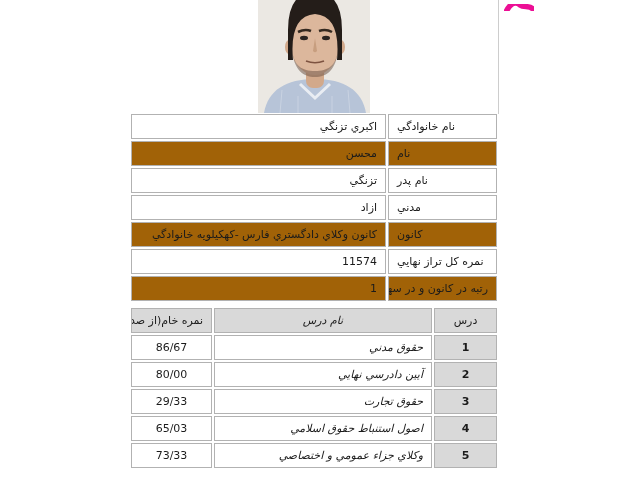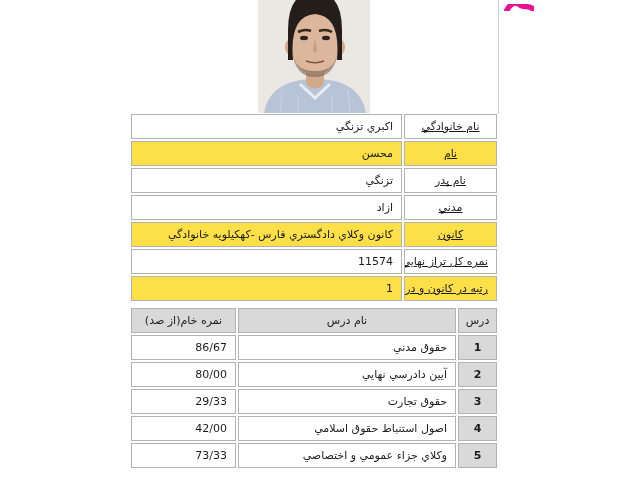--- a/index.html
+++ b/index.html
@@ -12,29 +12,29 @@
 
   .frame-line { position:absolute; left:498px; top:0; width:1px; height:114px; background:#cdcdcd; }
 
   .logo { position:absolute; left:504px; top:0; width:30px; height:11px; overflow:hidden; }
 
   .content { position:absolute; left:129px; top:112px; width:370px; direction:rtl; }
 
   table { border-collapse:separate; border-spacing:2px; width:100%; table-layout:fixed; }
   td { border:1px solid #b2b2b2; height:25px; font-size:11px; color:#1b1b1b;
        padding:0 8px; white-space:nowrap; overflow:hidden; background:#fff; vertical-align:middle; }
-  tr.shaded td { background:#fde047; }
+  tr.shaded td { background:#a16207; }
 
-  .info-table td.label { width:93px; text-align:center;text-decoration:underline; }
+  .info-table td.label { width:109px; text-align:left; }
   .info-table td.value { text-align:right;padding-left:16px; }
 
   .scores-table { margin-top:3px; }
-  .scores-table td.idx   { width:39px; text-align:center; font-weight:bold; background:#d9d9d9; padding:0 2px; }
-  .scores-table td.course{ width:218px; text-align:right; }
-  .scores-table td.score { text-align:right; }
+  .scores-table td.idx   { width:63px; text-align:center; font-weight:bold; background:#d9d9d9; padding:0 2px; }
+  .scores-table td.course{ width:218px; text-align:right;font-style:italic; }
+  .scores-table td.score { text-align:center; }
   .scores-table tr.head td { background:#d9d9d9; text-align:center; font-weight:normal; }
 </style>
 </head>
 <body>
 
 <div class="page">
 
   <div class="photo">
     <svg width="112" height="113" viewBox="0 0 112 113">
       <rect width="112" height="113" fill="#ebe8e3"></rect>
@@ -128,21 +128,21 @@
         <td class="score">80/00</td>
       </tr>
       <tr>
         <td class="idx">3</td>
         <td class="course">حقوق تجارت</td>
         <td class="score">29/33</td>
       </tr>
       <tr>
         <td class="idx">4</td>
         <td class="course">اصول استنباط حقوق اسلامي</td>
-        <td class="score">42/00</td>
+        <td class="score">65/03</td>
       </tr>
       <tr>
         <td class="idx">5</td>
         <td class="course">وكلاي جزاء عمومي و اختصاصي</td>
         <td class="score">73/33</td>
       </tr>
     </tbody>
       </table>
 
   </div>

